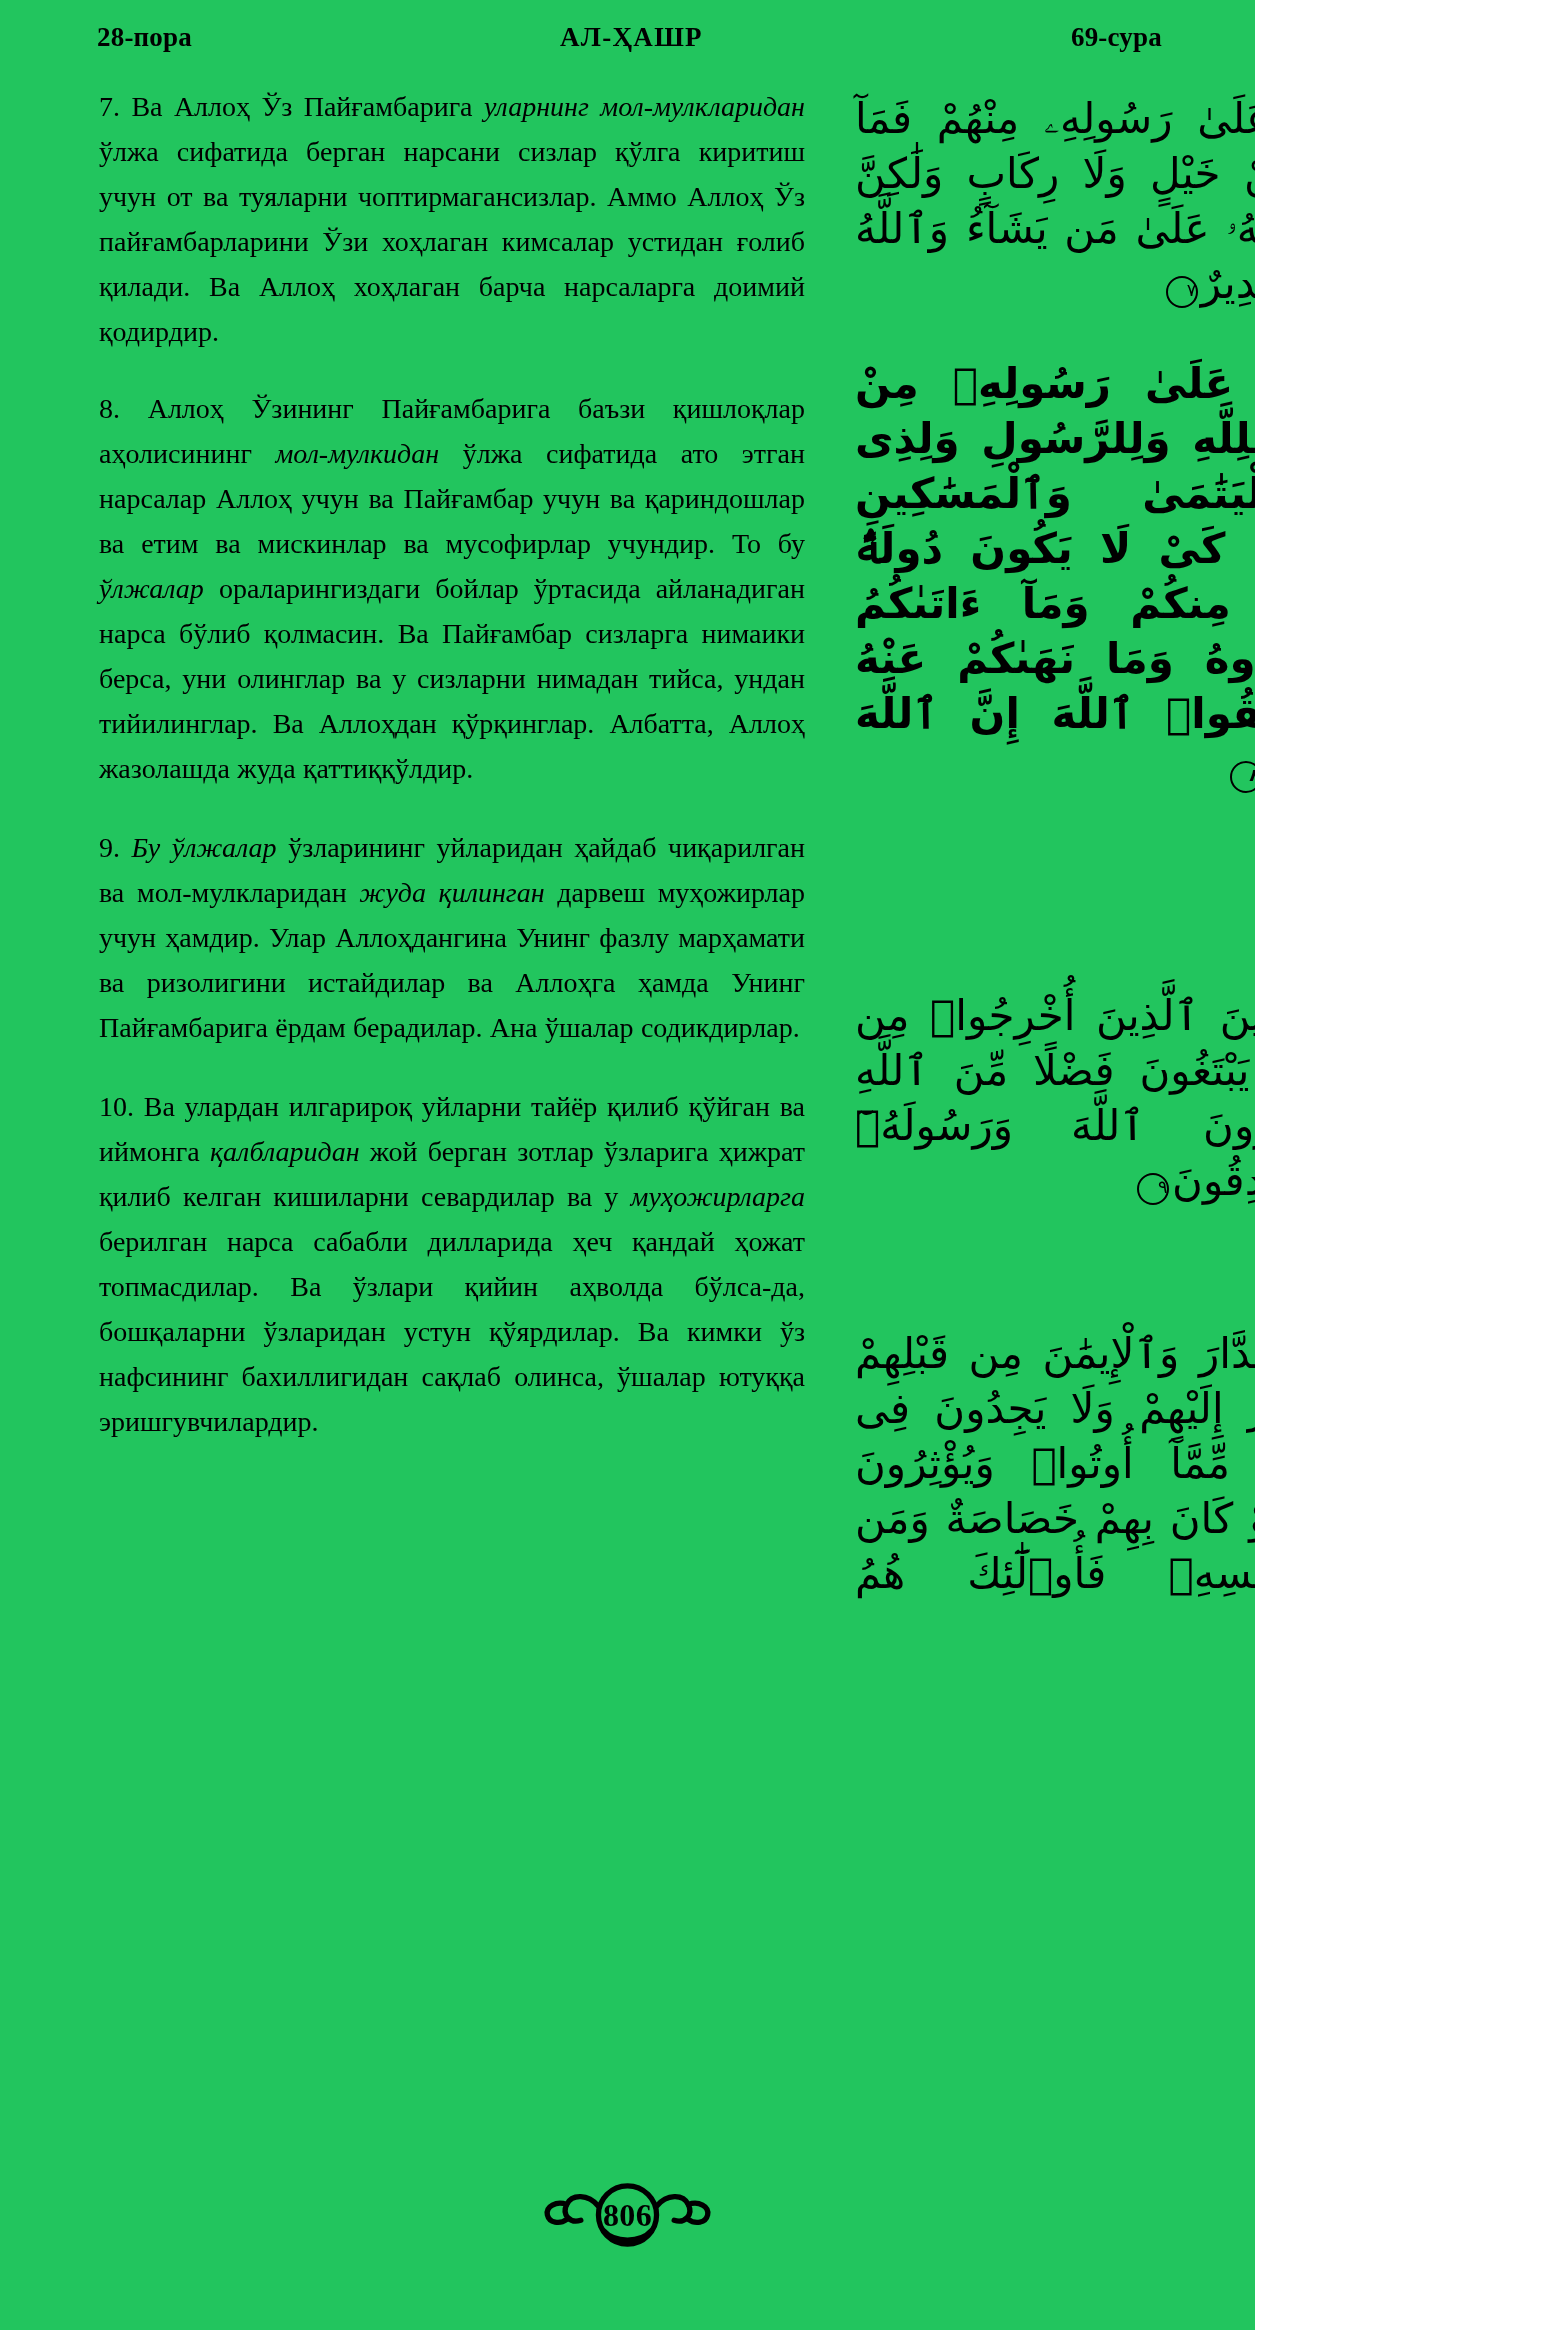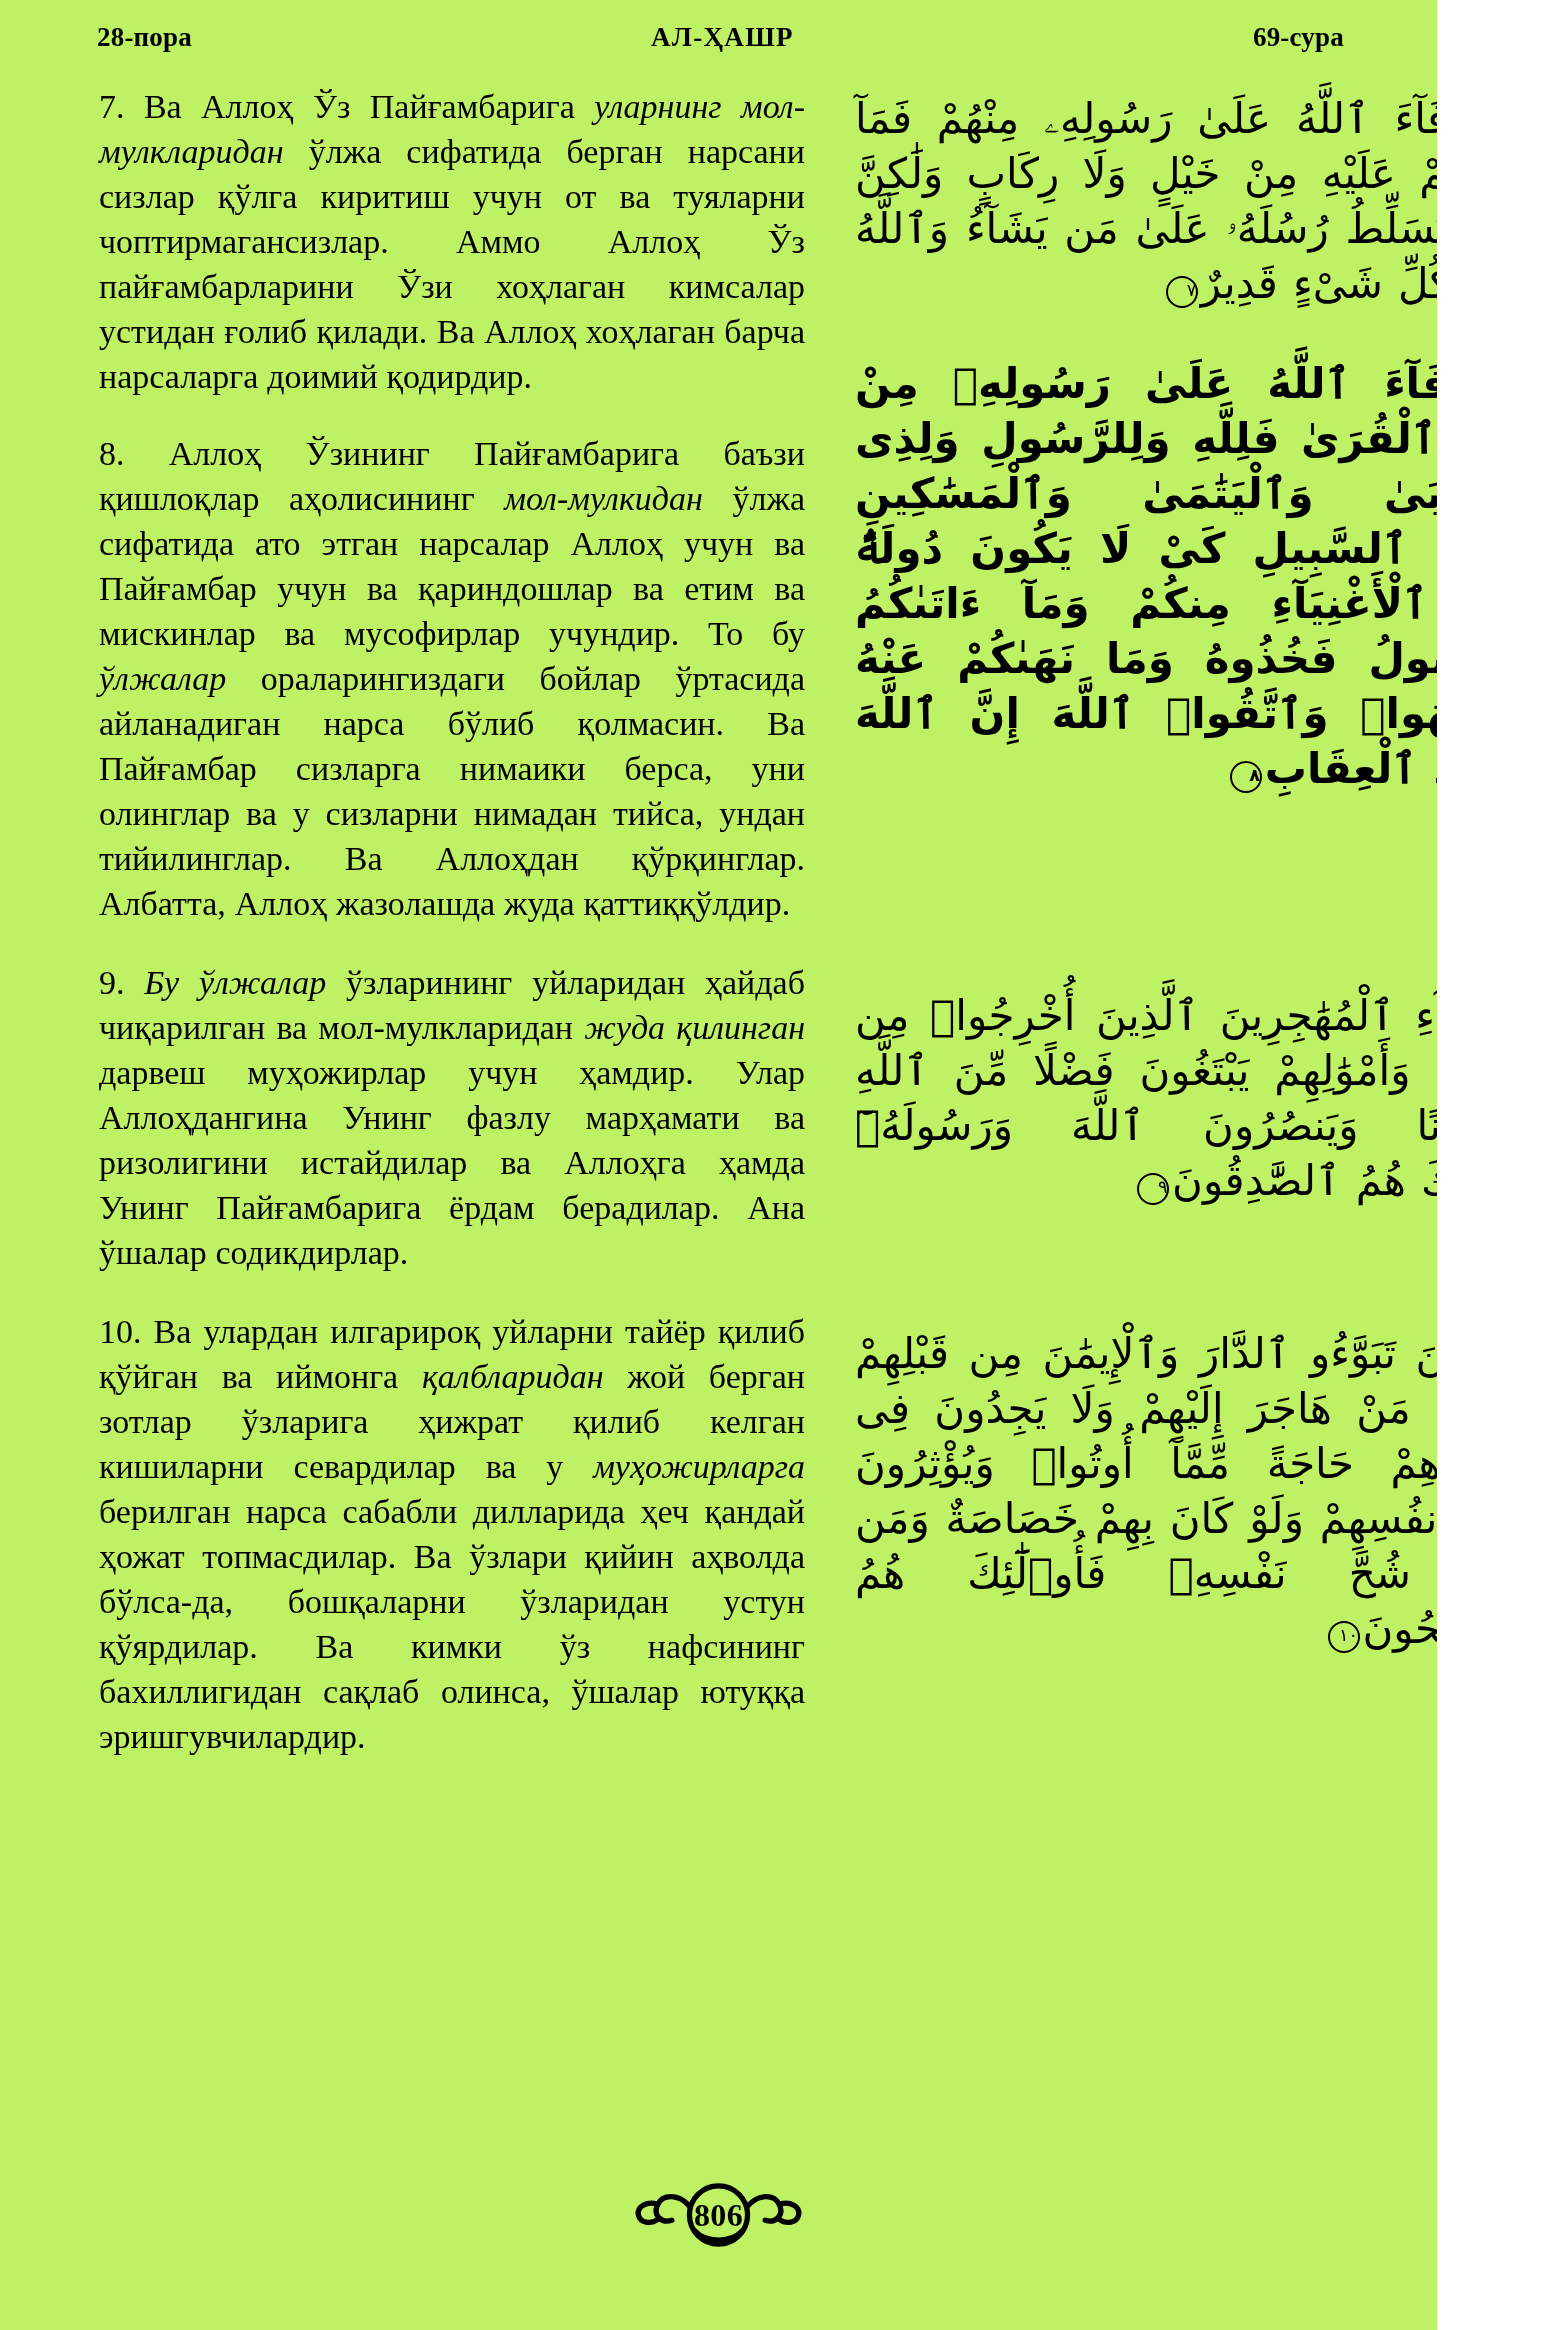--- a/index.html
+++ b/index.html
@@ -8,23 +8,23 @@
     padding: 0;
     background: #ffffff;
   }
   body {
     font-family: "Liberation Serif", "DejaVu Serif", serif;
     color: #000000;
   }
 
   .page {
     position: relative;
-    width: 1437px;
+    width: 1255px;
     height: 2330px;
-    background: #bef264;
+    background: #22c55e;
     overflow: hidden;
     box-sizing: border-box;
   }
 
   
   .running-head {
     position: absolute;
     top: 16px;
     left: 97px;
     right: 93px;
@@ -64,21 +64,21 @@
 
   .col-arabic {
     position: absolute;
     left: 855px;
     top: 0;
     width: 684px;
   }
 
   
   .uz-para {
-    font-size: 34px;
+    font-size: 28px;
     line-height: 45px;
     text-align: justify;
     text-align-last: left;
     margin: 0 0 32px 0;
     word-spacing: 0.4px;
     hyphens: manual;
   }
   .uz-para .num {
     font-style: normal;
   }

